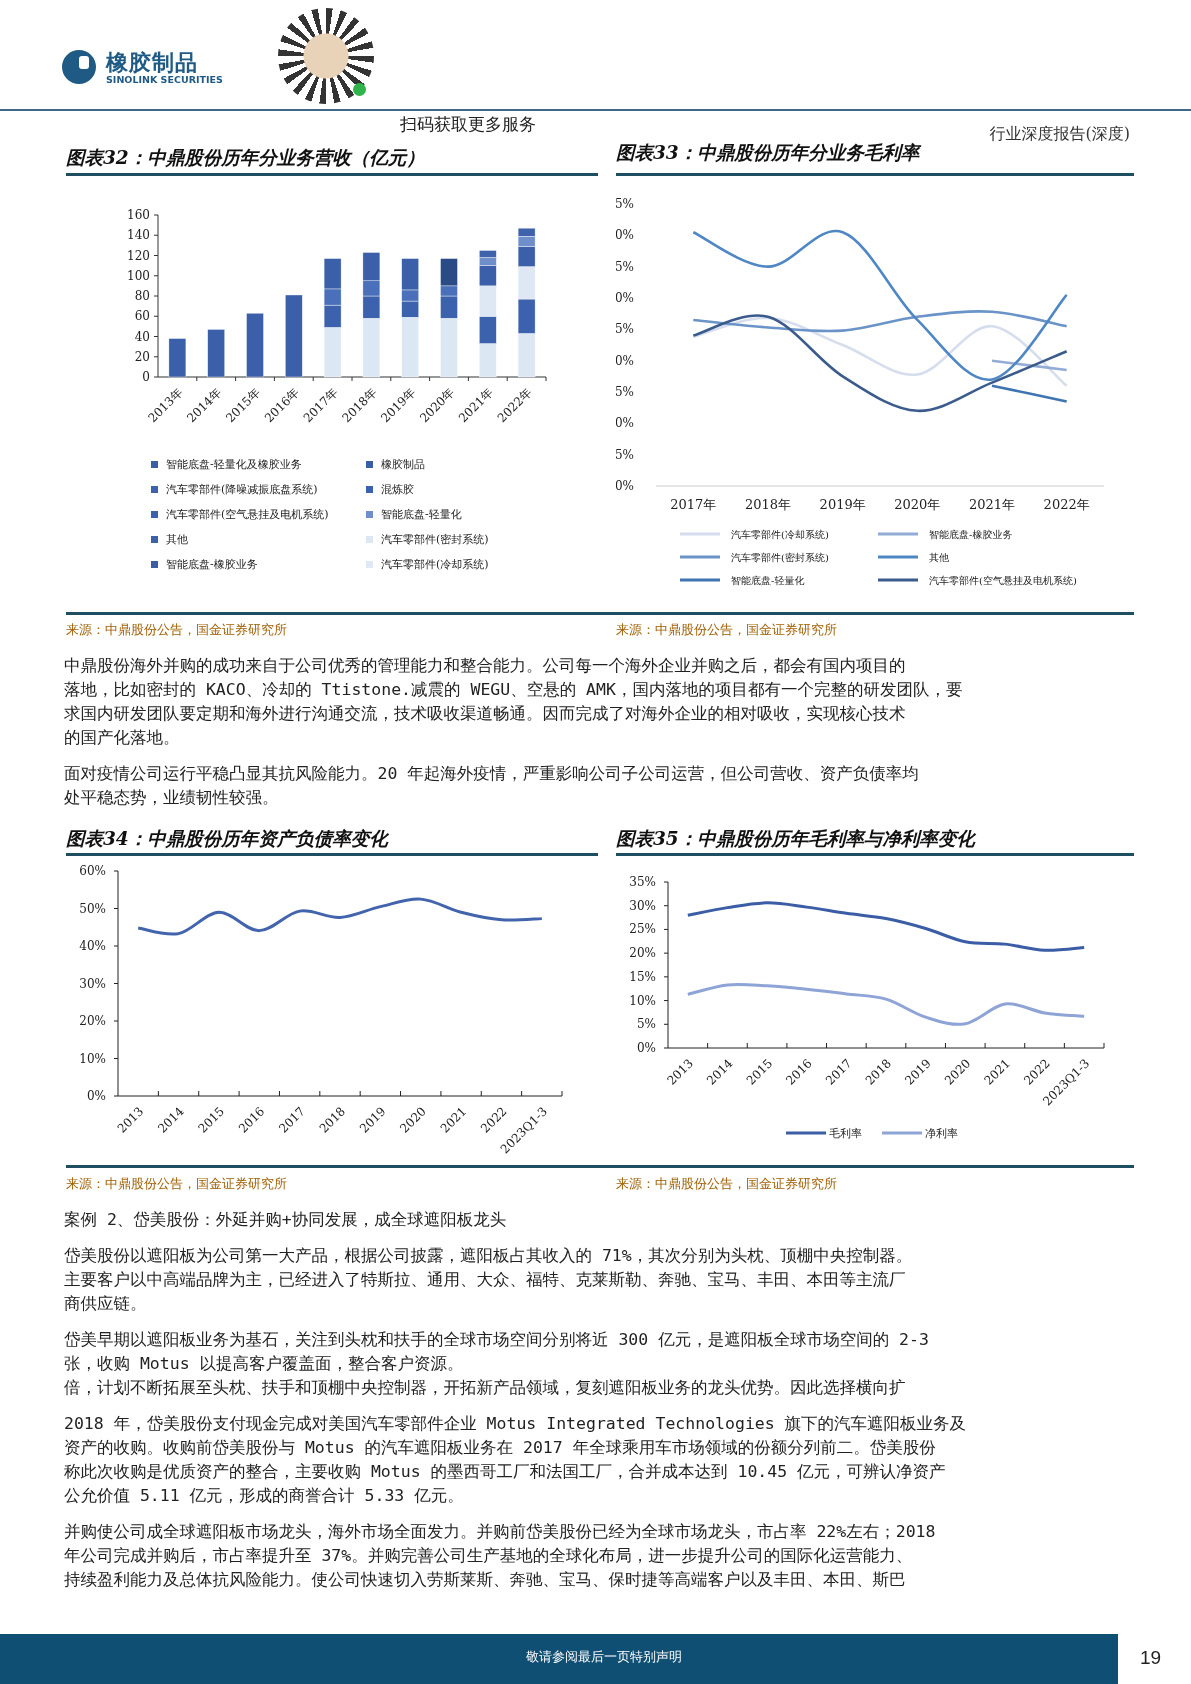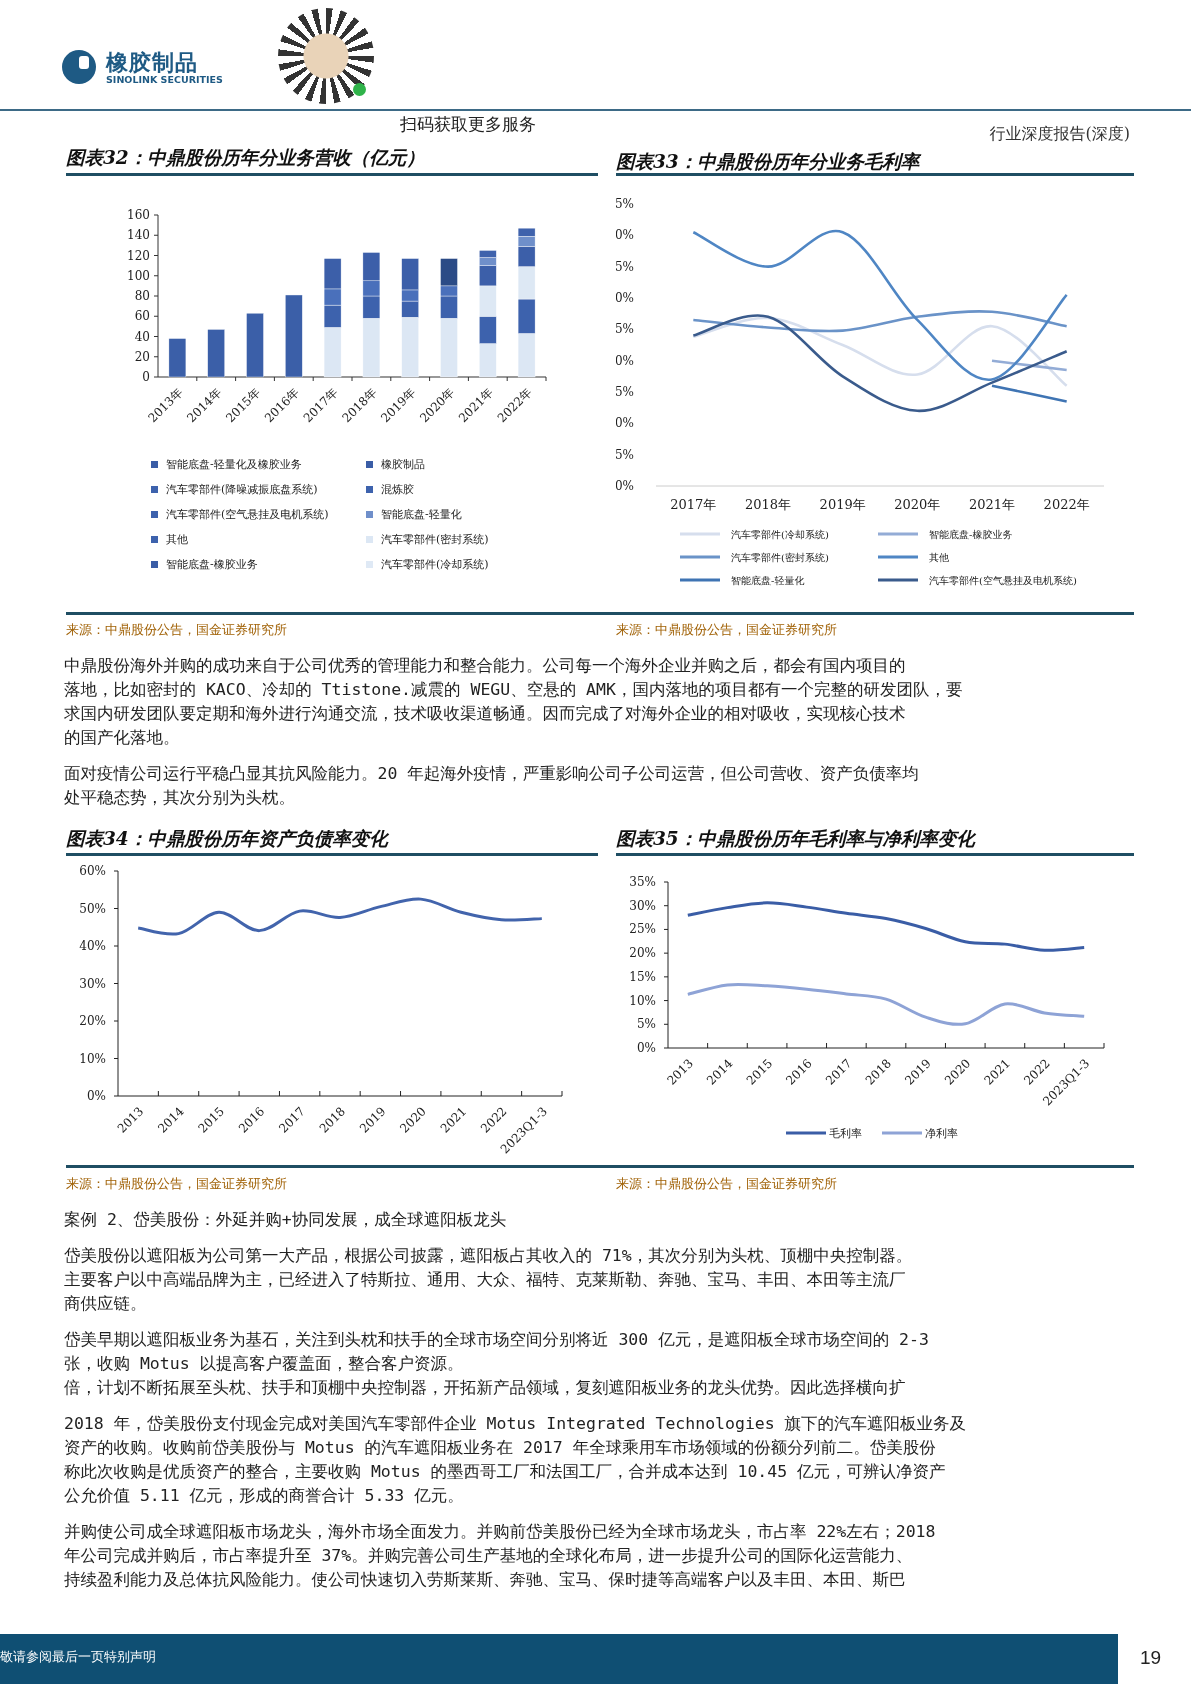--- a/index.html
+++ b/index.html
@@ -20,21 +20,21 @@
 
   .fig-title { position:absolute; font-family:"DejaVu Serif", serif; font-weight:bold; font-style:italic; font-size:18.5px; color:#111; }
   .fig-rule { position:absolute; height:3px; background:#1f4e63; }
   .src-rule { position:absolute; left:66px; width:1068px; height:3px; background:#1f4e63; }
   .source { position:absolute; font-size:13px; color:#a16207; }
   .para { position:absolute; left:64px; width:1070px; font-family:"DejaVu Sans Mono", monospace; font-size:16.5px; line-height:24px; color:#222; text-align:justify; }
   .para span { display:block; }
 
   svg text { font-family:"DejaVu Serif", serif; fill:#222; }
   .footer-bar { position:absolute; left:0; top:1634px; width:1118px; height:50px; background:#0f4f73; }
-  .footer-text { position:absolute; left:0; top:1648px; width:1118px; color:#fff; font-size:13px; }
+  .footer-text { position:absolute; left:0; top:1648px; width:1118px; text-align:center; color:#fff; font-size:13px;padding-left:45px; }
   .page-num { position:absolute; left:1140px; top:1647px; font-family:"Liberation Sans", sans-serif; font-size:19px; color:#222; }
 </style>
 </head>
 <body>
 
 <div>
   <div class="logo-mark"></div>
   <div class="logo-cn">橡胶制品</div>
   <div class="logo-en">SINOLINK SECURITIES</div>
   <div class="qr"></div>
@@ -134,21 +134,21 @@
     <rect x="85" y="356" width="7" height="7" fill="#3d62ad"></rect>
     <text x="100" y="363" font-size="11">其他</text>
     <rect x="300" y="356" width="7" height="7" fill="#dce7f4"></rect>
     <text x="315" y="363" font-size="11">汽车零部件(密封系统)</text>
     <rect x="85" y="381" width="7" height="7" fill="#3a5da6"></rect>
     <text x="100" y="388" font-size="11">智能底盘-橡胶业务</text>
     <rect x="300" y="381" width="7" height="7" fill="#dfe9f5"></rect>
     <text x="315" y="388" font-size="11">汽车零部件(冷却系统)</text>
   </svg>
 
-<div class="fig-title" style="left:616px;top:149px;">图表33：中鼎股份历年分业务毛利率</div>
+<div class="fig-title" style="left:616px;top:140px;">图表33：中鼎股份历年分业务毛利率</div>
 <div class="fig-rule" style="left:616px;top:173px;width:518px;"></div>
 <svg id="chart33" class="abs" style="left:616px;top:180px;" width="518" height="420">
     <line x1="40" y1="306" x2="488" y2="306" stroke="#ccc" stroke-width="1"></line>
     <text x="18" y="310" text-anchor="end" font-size="12">0%</text>
     <text x="18" y="278.6666666666667" text-anchor="end" font-size="12">5%</text>
     <text x="18" y="247.33333333333334" text-anchor="end" font-size="12">10%</text>
     <text x="18" y="216" text-anchor="end" font-size="12">15%</text>
     <text x="18" y="184.66666666666669" text-anchor="end" font-size="12">20%</text>
     <text x="18" y="153.33333333333331" text-anchor="end" font-size="12">25%</text>
     <text x="18" y="122" text-anchor="end" font-size="12">30%</text>
@@ -186,21 +186,21 @@
 <div class="source" style="left:616px;top:621px;">来源：中鼎股份公告，国金证券研究所</div>
 
 <div class="para" style="top:654px;">
   <span>中鼎股份海外并购的成功来自于公司优秀的管理能力和整合能力。公司每一个海外企业并购之后，都会有国内项目的</span>
   <span>落地，比如密封的 KACO、冷却的 Ttistone.减震的 WEGU、空悬的 AMK，国内落地的项目都有一个完整的研发团队，要</span>
   <span>求国内研发团队要定期和海外进行沟通交流，技术吸收渠道畅通。因而完成了对海外企业的相对吸收，实现核心技术</span>
   <span>的国产化落地。</span>
 </div>
 <div class="para" style="top:762px;">
   <span>面对疫情公司运行平稳凸显其抗风险能力。20 年起海外疫情，严重影响公司子公司运营，但公司营收、资产负债率均</span>
-  <span>处平稳态势，其次分别为头枕。</span>
+  <span>处平稳态势，业绩韧性较强。</span>
 </div>
 
 <div class="fig-title" style="left:66px;top:826px;">图表34：中鼎股份历年资产负债率变化</div>
 <div class="fig-rule" style="left:66px;top:853px;width:532px;"></div>
 <svg id="chart34" class="abs" style="left:66px;top:858px;" width="532" height="300">
     <line x1="52" y1="13" x2="52" y2="238" stroke="#222" stroke-width="1"></line>
     <line x1="52" y1="238" x2="496" y2="238" stroke="#222" stroke-width="1"></line>
     <line x1="48" y1="238" x2="52" y2="238" stroke="#222"></line>
     <text x="40" y="242" text-anchor="end" font-size="12">0%</text>
     <line x1="48" y1="200.5" x2="52" y2="200.5" stroke="#222"></line>

